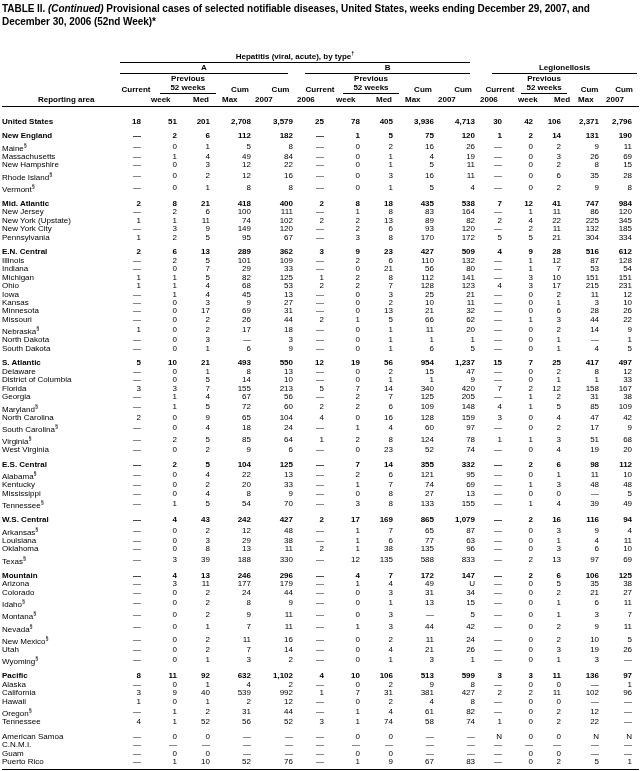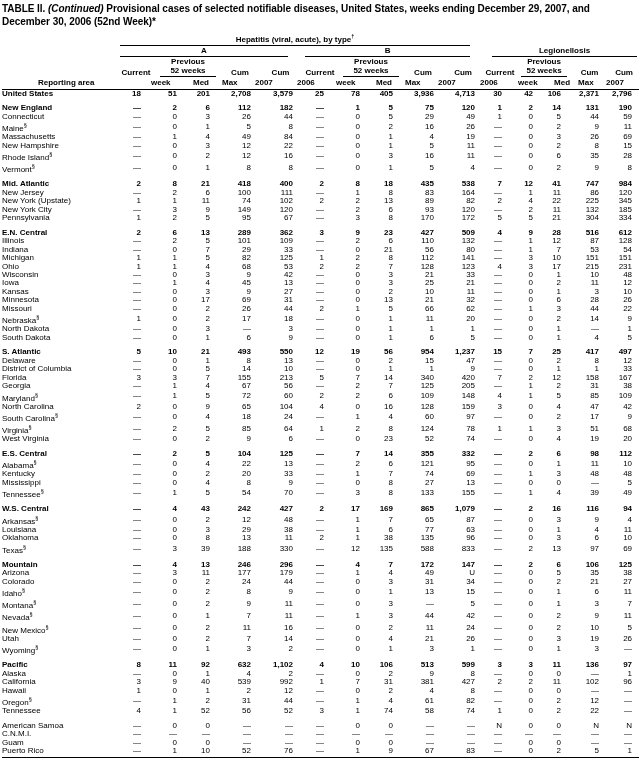--- a/index.html
+++ b/index.html
@@ -4,21 +4,21 @@
 <style>
   html, body { margin:0; padding:0; background:#fff; }
   body {
     width:641px; height:771px; overflow:hidden; box-sizing:border-box;
     padding:3px 3px 0 2px; color:#000;
     font-family:"Liberation Sans", sans-serif;
     -webkit-font-smoothing:antialiased;
   }
   .title {
     font-size:10px; font-weight:bold; line-height:12.6px;
-    letter-spacing:-0.05px; margin-bottom:4px;
+    letter-spacing:-0.05px; margin-bottom:21px;
   }
   .title i { font-style:italic; }
   table { border-collapse:collapse; table-layout:fixed; width:637px; }
   td { margin:0; }
   
   col.c-area {width:113px;}
   col.cA0{width:42px;} col.cA1{width:29px;} col.cA2{width:33px;} col.cA3{width:42px;} col.cA4{width:39px;}
   col.cB0{width:40px;} col.cB1{width:29px;} col.cB2{width:33px;} col.cB3{width:42px;} col.cB4{width:38px;}
   col.cL0{width:36px;} col.cL1{width:24px;} col.cL2{width:28px;} col.cL3{width:39px;} col.cL4{width:30px;}
   thead td {
@@ -34,21 +34,21 @@
   thead tr.h4 td { border-bottom:1.4px solid #000; padding-bottom:2px; padding-top:1px;padding-left:36px; }
   td.areahead { text-align:left; }
   tbody td {
     font-size:8px; line-height:8.45px; padding:0;
     text-align:right; white-space:nowrap; overflow:visible;
   }
   tbody td.area { text-align:left; }
   tbody td sup, thead sup { font-size:5.5px; }
   tr.bold td { font-weight:bold; }
   tr.gap td { padding-top:6px; }
-  tbody tr:first-child td { padding-top:0; }
+  tbody tr:first-child td { padding-top:11px; }
   tbody tr:last-child td { border-bottom:1px solid #000; padding-bottom:2px; }
   
   td.p0 { padding-right:16px; }
   td.p1 { padding-right:9px; }
   td.p2 { padding-right:9px; }
   td.p3 { padding-right:10px; }
   td.p4 { padding-right:7px; }
 </style>
 </head>
 <body>
@@ -174,38 +174,20 @@
         <td class="num p2">5</td>
         <td class="num p3">75</td>
         <td class="num p4">120</td>
         <td class="num p0">1</td>
         <td class="num p1">2</td>
         <td class="num p2">14</td>
         <td class="num p3">131</td>
         <td class="num p4">190</td>
       </tr>
       <tr>
-        <td class="area">Connecticut</td>
-        <td class="num p0">—</td>
-        <td class="num p1">0</td>
-        <td class="num p2">3</td>
-        <td class="num p3">26</td>
-        <td class="num p4">44</td>
-        <td class="num p0">—</td>
-        <td class="num p1">0</td>
-        <td class="num p2">5</td>
-        <td class="num p3">29</td>
-        <td class="num p4">49</td>
-        <td class="num p0">1</td>
-        <td class="num p1">0</td>
-        <td class="num p2">5</td>
-        <td class="num p3">44</td>
-        <td class="num p4">59</td>
-      </tr>
-      <tr>
         <td class="area">Maine<sup>§</sup></td>
         <td class="num p0">—</td>
         <td class="num p1">0</td>
         <td class="num p2">1</td>
         <td class="num p3">5</td>
         <td class="num p4">8</td>
         <td class="num p0">—</td>
         <td class="num p1">0</td>
         <td class="num p2">2</td>
         <td class="num p3">16</td>
@@ -462,38 +444,20 @@
         <td class="num p2">7</td>
         <td class="num p3">128</td>
         <td class="num p4">123</td>
         <td class="num p0">4</td>
         <td class="num p1">3</td>
         <td class="num p2">17</td>
         <td class="num p3">215</td>
         <td class="num p4">231</td>
       </tr>
       <tr>
-        <td class="area">Wisconsin</td>
-        <td class="num p0">—</td>
-        <td class="num p1">0</td>
-        <td class="num p2">3</td>
-        <td class="num p3">9</td>
-        <td class="num p4">42</td>
-        <td class="num p0">—</td>
-        <td class="num p1">0</td>
-        <td class="num p2">3</td>
-        <td class="num p3">21</td>
-        <td class="num p4">33</td>
-        <td class="num p0">—</td>
-        <td class="num p1">0</td>
-        <td class="num p2">1</td>
-        <td class="num p3">10</td>
-        <td class="num p4">48</td>
-      </tr>
-      <tr>
         <td class="area">Iowa</td>
         <td class="num p0">—</td>
         <td class="num p1">1</td>
         <td class="num p2">4</td>
         <td class="num p3">45</td>
         <td class="num p4">13</td>
         <td class="num p0">—</td>
         <td class="num p1">0</td>
         <td class="num p2">3</td>
         <td class="num p3">25</td>

